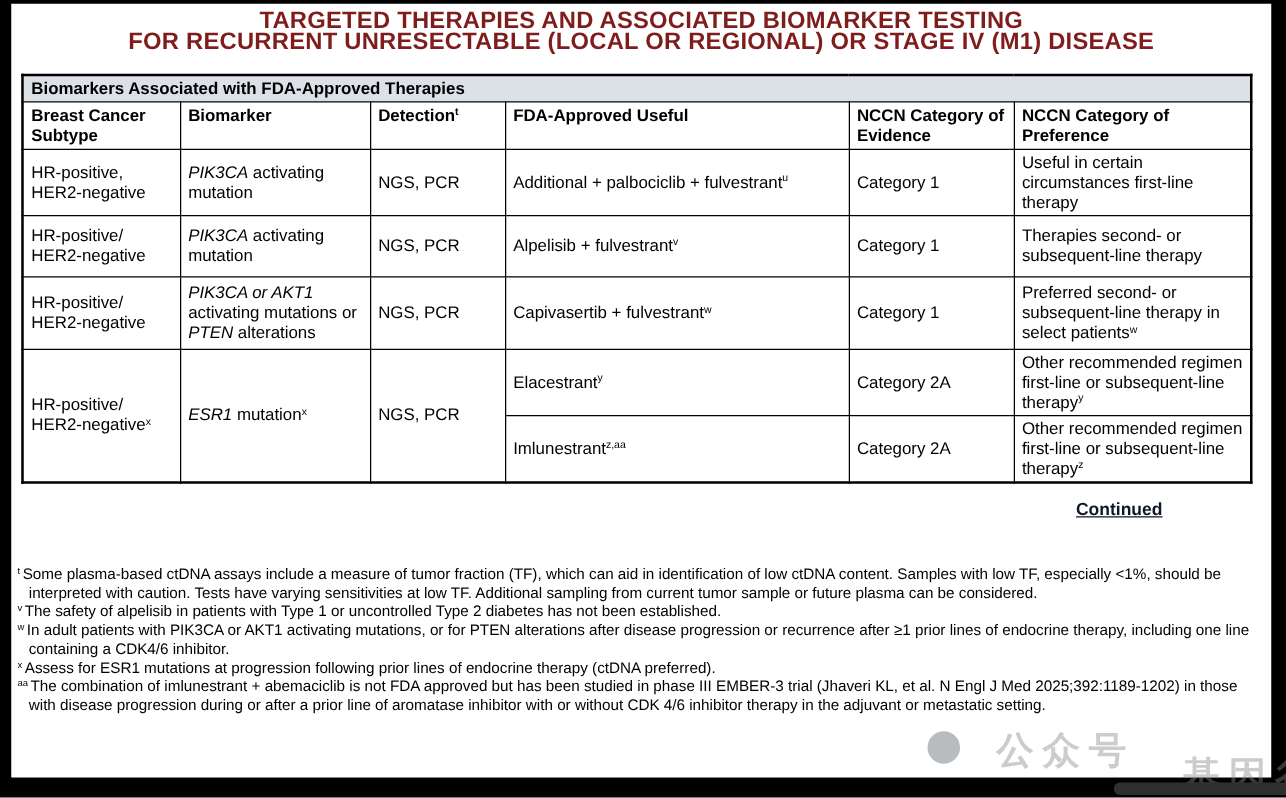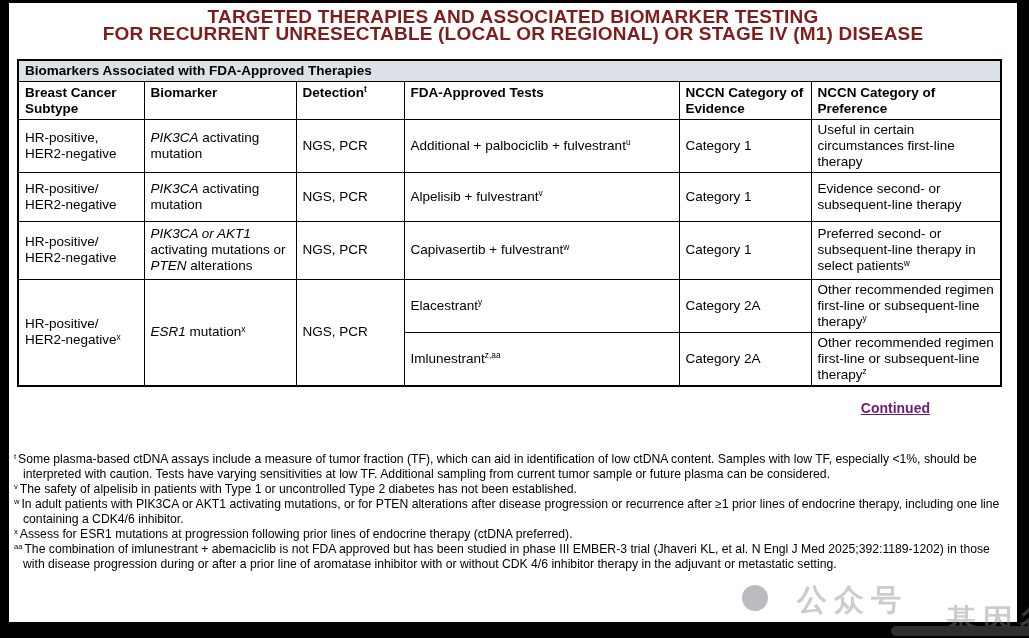--- a/index.html
+++ b/index.html
@@ -37,21 +37,21 @@
   tr.r4b { height:52px; }
 
   sup { font-size:0.62em; line-height:0; position:relative; top:-0.5em; vertical-align:baseline; }
   .it { font-style:italic;margin-top:32px; }
 
   .continued-row {
     position:absolute; top:396px; left:0; width:100%;
     text-align:right; padding-right:87px;
   }
   a.continued {
-    color:#701a75; font-weight:bold; font-size:14px;
+    color:#0f172a; font-weight:bold; font-size:14px;
     text-decoration:underline; cursor:pointer;
   }
 
   .footnotes {
     position:absolute; left:5px; top:449px; width:998px;
     font-size:12.2px; line-height:15px; color:#000;
   }
   .footnote { padding-left:9px; text-indent:-9px; }
   .footnote sup { margin-right:2px; }
 
@@ -92,39 +92,39 @@
           <col style="width:190px">
       </colgroup>
       <tbody>
           <tr class="r-banner">
         <td colspan="6">Biomarkers Associated with FDA-Approved Therapies</td>
       </tr>
       <tr class="r-head">
         <th><span>Breast Cancer Subtype</span></th>
         <th><span>Biomarker</span></th>
         <th><span>Detection</span><sup>t</sup></th>
-        <th><span>FDA-Approved Tests</span></th>
+        <th><span>FDA-Approved Useful</span></th>
         <th><span>NCCN Category of Evidence</span></th>
         <th><span>NCCN Category of Preference</span></th>
       </tr>
       <tr class="r1">
         <td><span>HR-positive, HER2-negative</span></td>
         <td><span class="it">PIK3CA</span><span> activating mutation</span></td>
         <td><span>NGS, PCR</span></td>
         <td><span>Additional + palbociclib + fulvestrant</span><sup>u</sup></td>
         <td><span>Category 1</span></td>
         <td><span>Useful in certain circumstances first-line therapy</span></td>
       </tr>
       <tr class="r2">
         <td><span>HR-positive/ HER2-negative</span></td>
         <td><span class="it">PIK3CA</span><span> activating mutation</span></td>
         <td><span>NGS, PCR</span></td>
         <td><span>Alpelisib + fulvestrant</span><sup>v</sup></td>
         <td><span>Category 1</span></td>
-        <td><span>Evidence second- or subsequent-line therapy</span></td>
+        <td><span>Therapies second- or subsequent-line therapy</span></td>
       </tr>
       <tr class="r3">
         <td><span>HR-positive/ HER2-negative</span></td>
         <td><span class="it">PIK3CA or AKT1</span><span> activating mutations or </span><span class="it">PTEN</span><span> alterations</span></td>
         <td><span>NGS, PCR</span></td>
         <td><span>Capivasertib + fulvestrant</span><sup>w</sup></td>
         <td><span>Category 1</span></td>
         <td><span>Preferred second- or subsequent-line therapy in select patients</span><sup>w</sup></td>
       </tr>
       <tr class="r4a">

